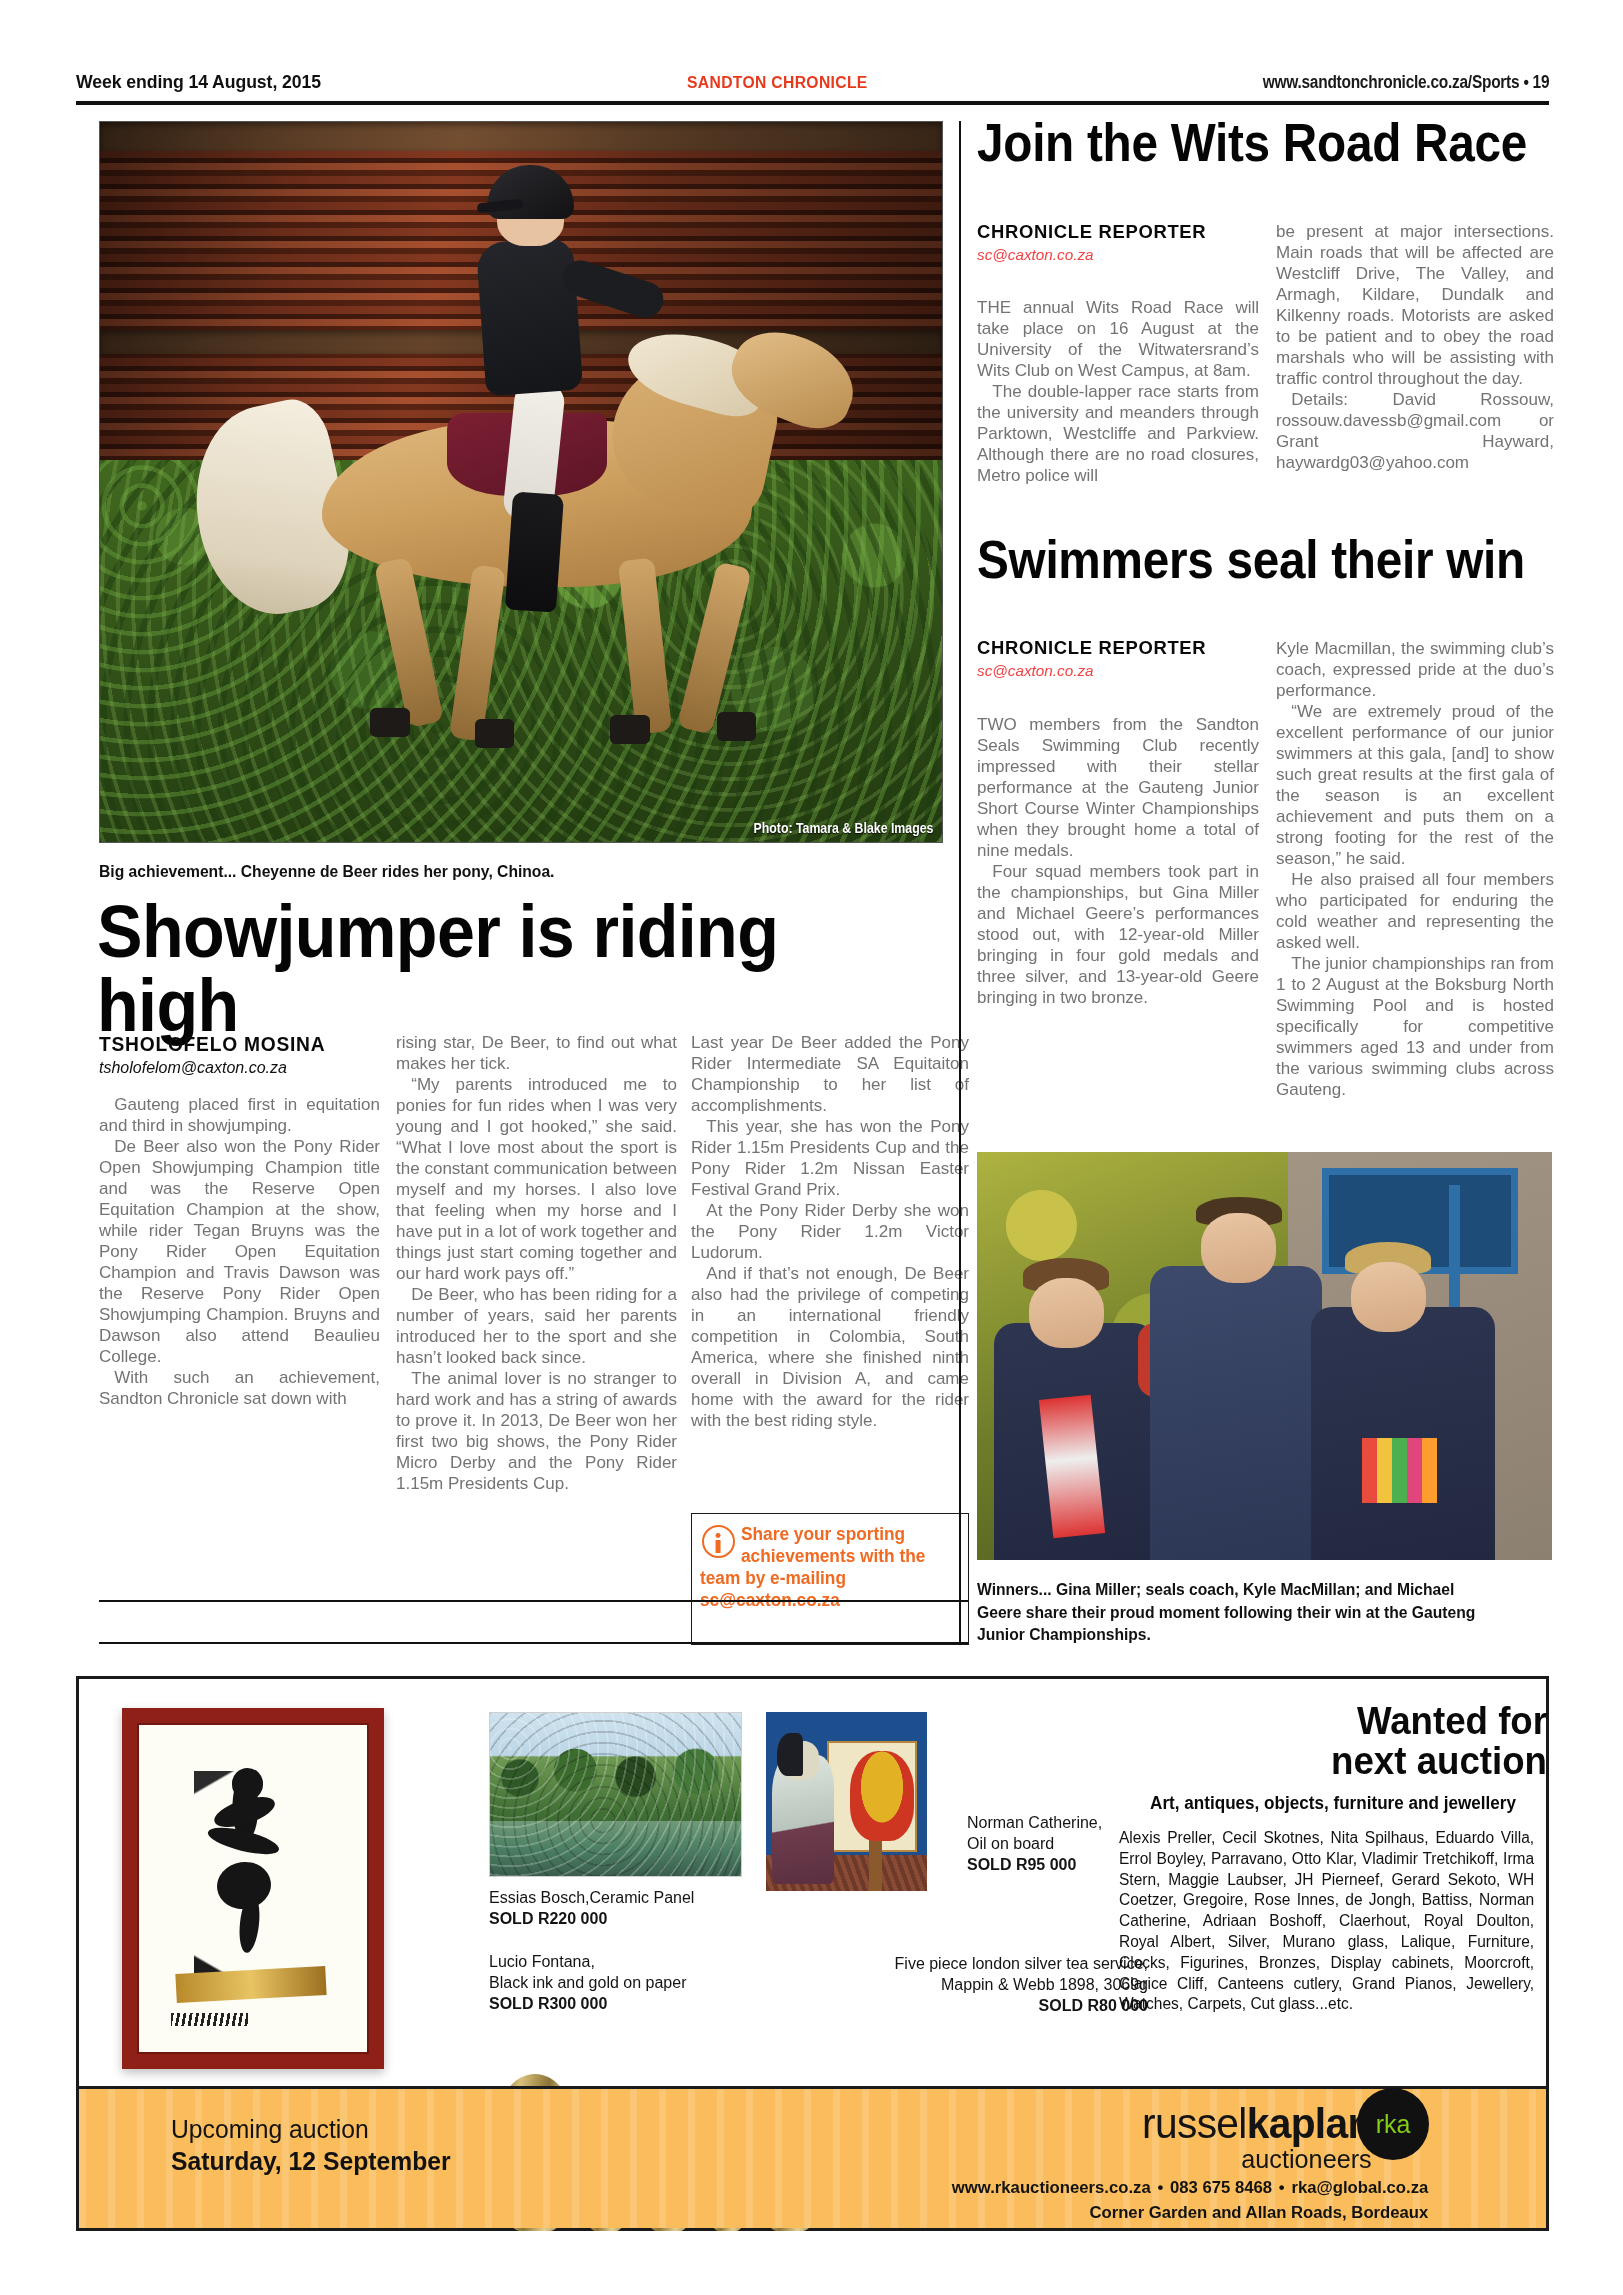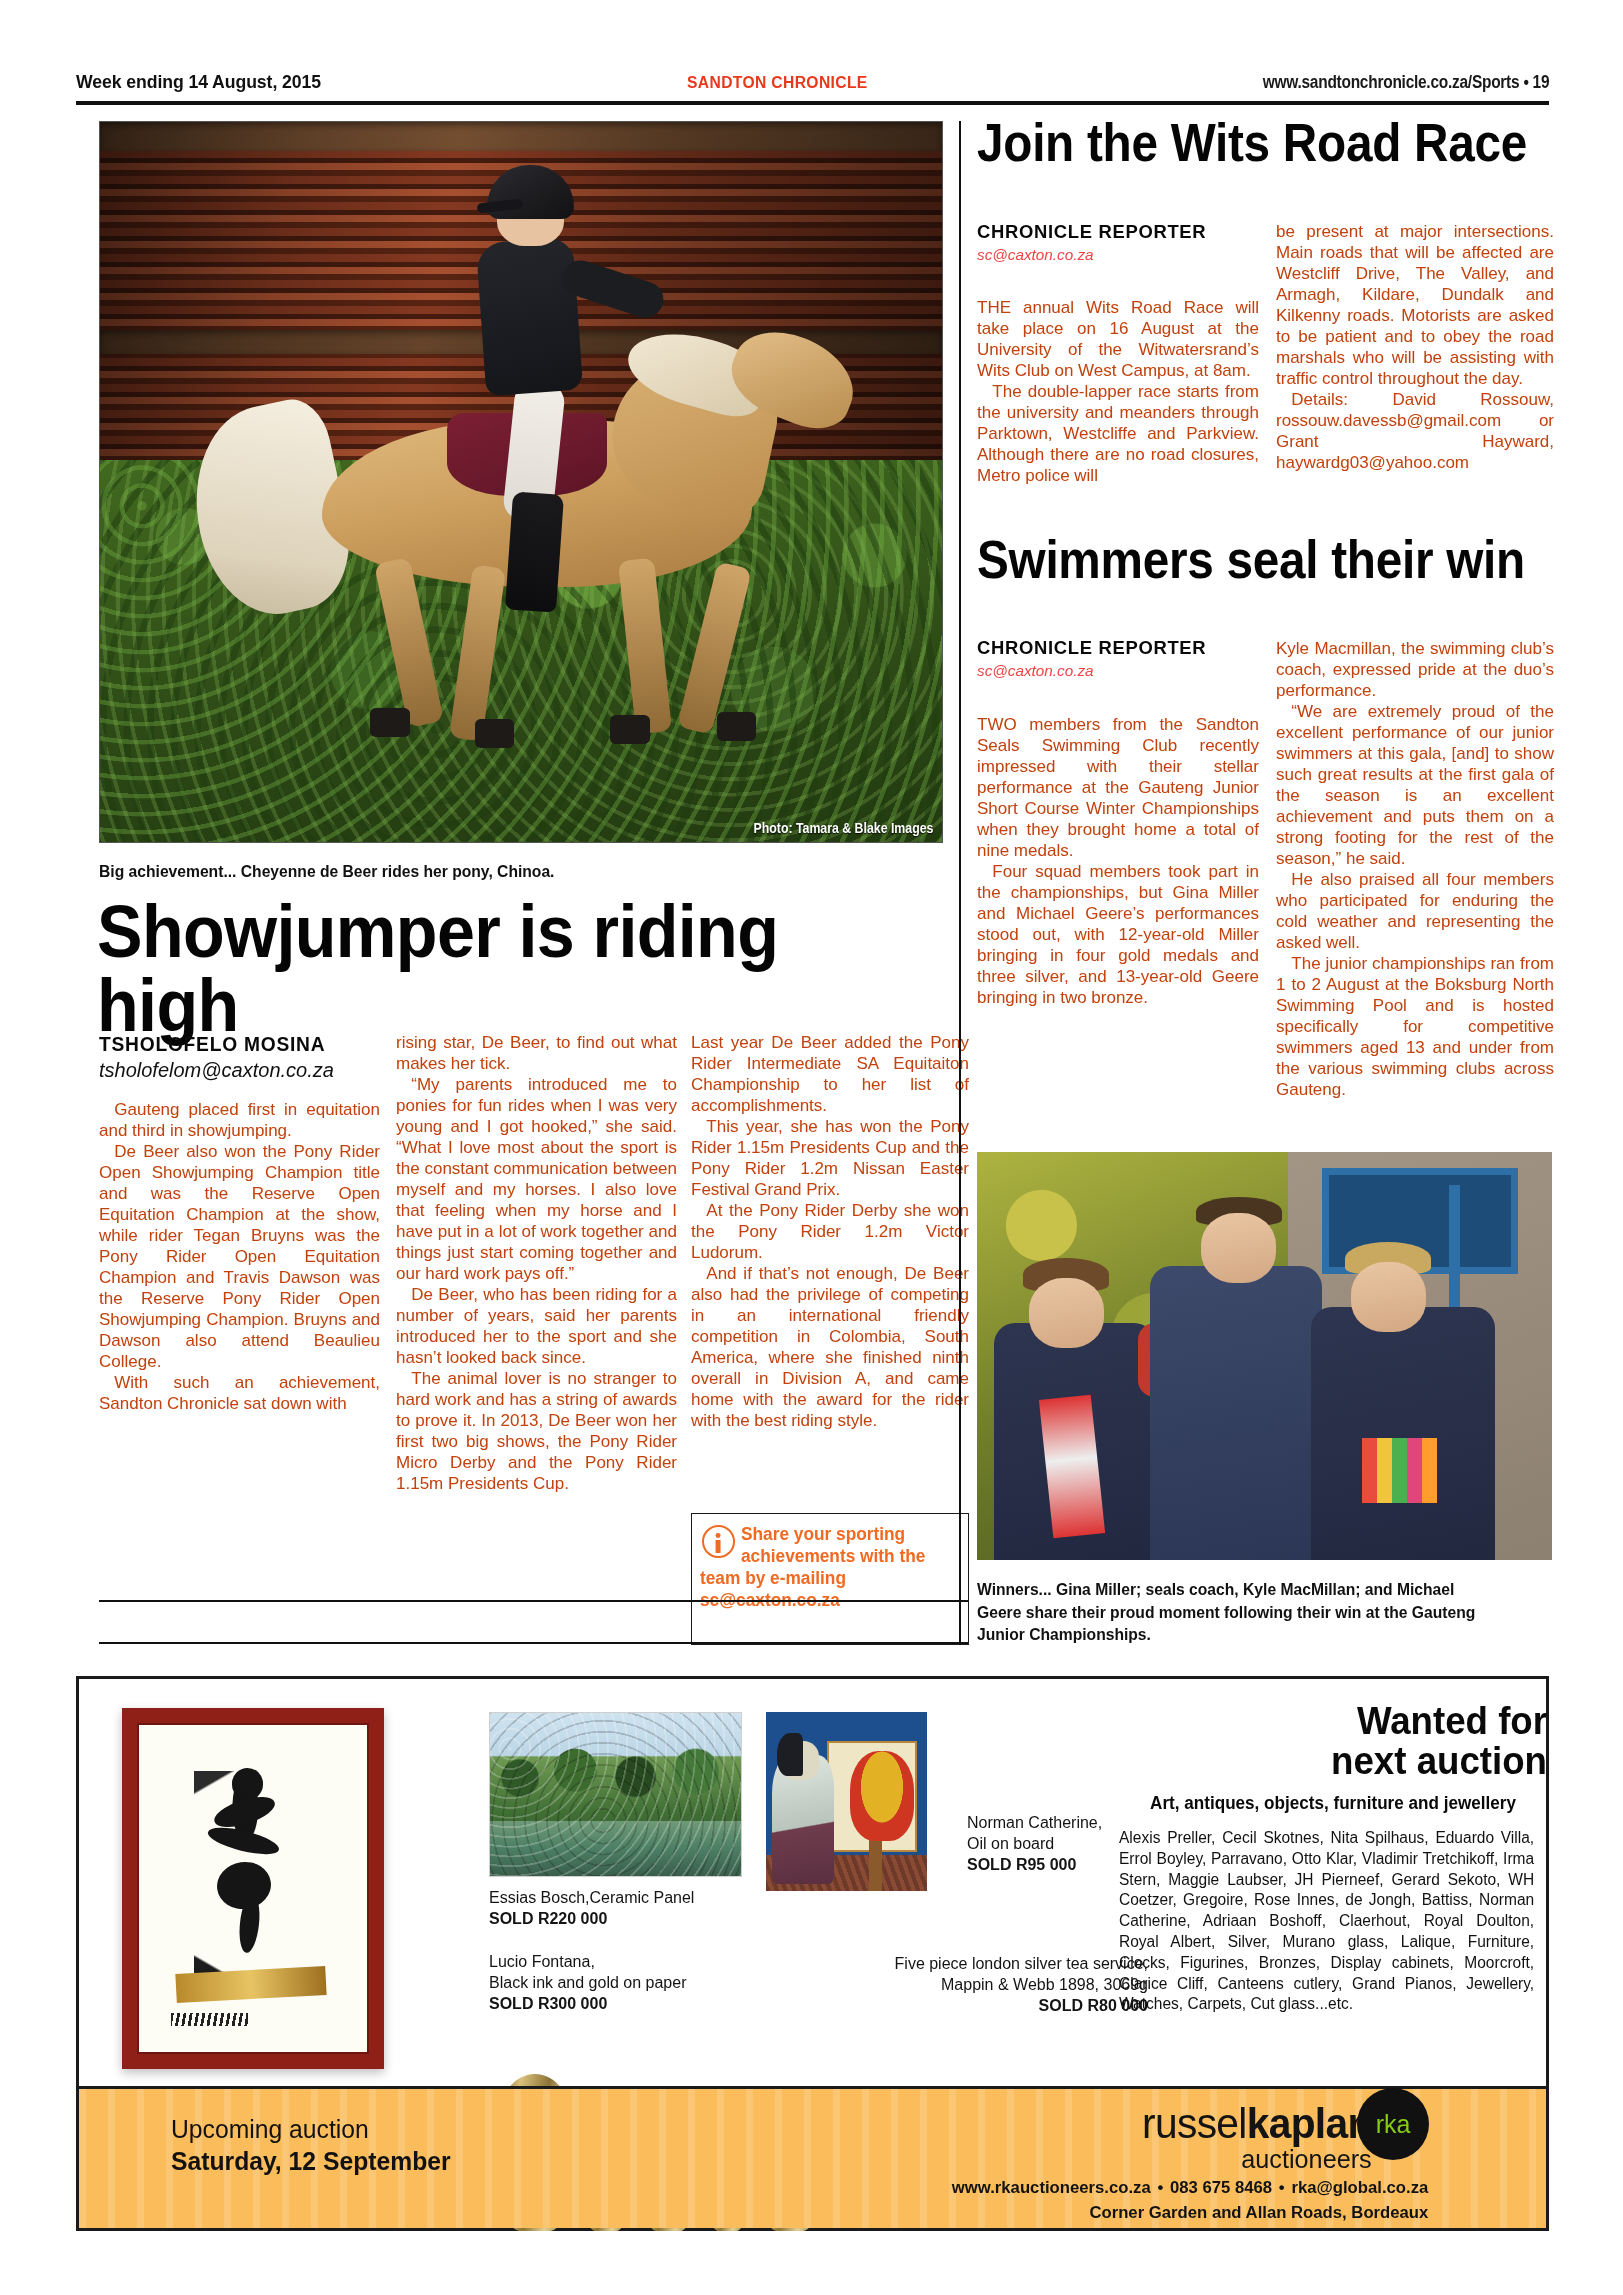--- a/index.html
+++ b/index.html
@@ -197,25 +197,25 @@
   }
 
   
   .byline {
     font-family: "Liberation Sans Narrow", "Liberation Sans", sans-serif;
     font-weight: 700; font-size: 20px; letter-spacing: 0.8px; color: #0a0a0a;
     transform: scaleX(0.96); transform-origin: left top;
   }
   .byline-email {
     font-family: "Liberation Sans", sans-serif;
-    font-style: italic; font-size: 20px; color: #111; margin-top: 2.8px;
+    font-style: italic; font-size: 16px; color: #111; margin-top: 2.8px;
   }
   .bodytext {
     font-family: "Liberation Sans", sans-serif;
-    font-size: 17px; line-height: 1.235; color: #c2410c;
+    font-size: 17px; line-height: 1.235; color: #737373;
     text-align: justify; text-justify: inter-word;
     -webkit-hyphens: none; hyphens: none;
   }
   .bodytext p { margin: 0; text-indent: 15.3px; }
   .bodytext p.first { text-indent: 0; }
 
   .col-main-1 { position: absolute; left: 99px;  top: 1033px; width: 281px; }
   .col-main-2 { position: absolute; left: 396px;  top: 1033px; width: 281px; }
   .col-main-3 { position: absolute; left: 691px;  top: 1033px; width: 278px; }
 

